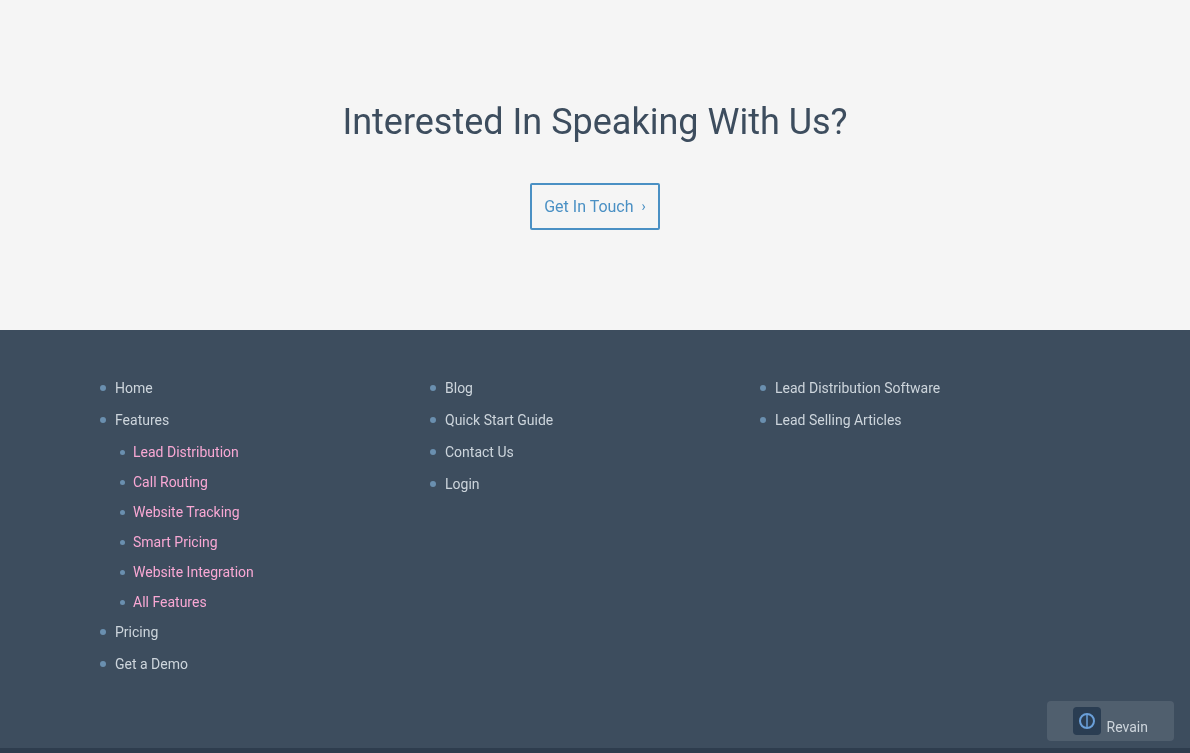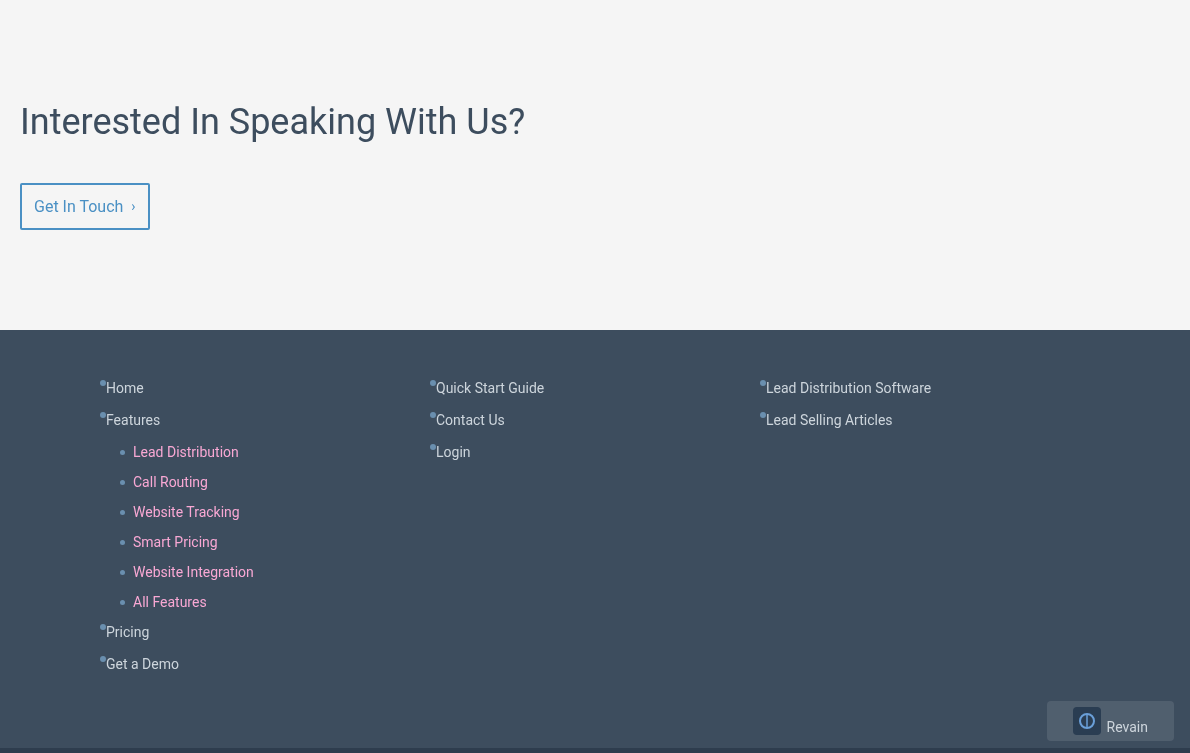--- a/index.html
+++ b/index.html
@@ -2,21 +2,21 @@
 <html><head>
   <meta charset="utf-8">
   <style>
     * { margin: 0; padding: 0; box-sizing: border-box; }
     body { font-family: -apple-system, BlinkMacSystemFont, 'Segoe UI', Roboto, sans-serif; background: #fff; }
 
     .hero-section {
       background: #f5f5f5;
       display: flex;
       flex-direction: column;
-      align-items: flex-start;
+      align-items: center;
       justify-content: center;
       padding: 80px 20px;
       min-height: 330px;
     }
 
     .hero-title {
       font-size: 36px;
       font-weight: 400;
       color: #3d4d5e;
       margin-bottom: 40px;
@@ -58,22 +58,22 @@
     }
 
     .footer-list {
       list-style: none;
       padding: 0;
     }
 
     .footer-list li {
       margin-bottom: 16px;
       display: flex;
-      align-items: flex-start;
-      gap: 0;
+      align-items: center;
+      gap: 9px;
     }
 
     .footer-list li a {
       color: #cdd5dc;
       text-decoration: none;
       font-size: 14px;
     }
 
     .bullet {
       width: 6px;
@@ -201,20 +201,24 @@
         </li>
         <li>
           <span class="bullet"></span>
           <a href="#">Get a Demo</a>
         </li>
       </ul>
     </div>
 
     <div class="footer-col">
       <ul class="footer-list">
+        <li>
+          <span class="bullet"></span>
+          <a href="#">Blog</a>
+        </li>
         <li>
           <span class="bullet"></span>
           <a href="#">Quick Start Guide</a>
         </li>
         <li>
           <span class="bullet"></span>
           <a href="#">Contact Us</a>
         </li>
         <li>
           <span class="bullet"></span>

